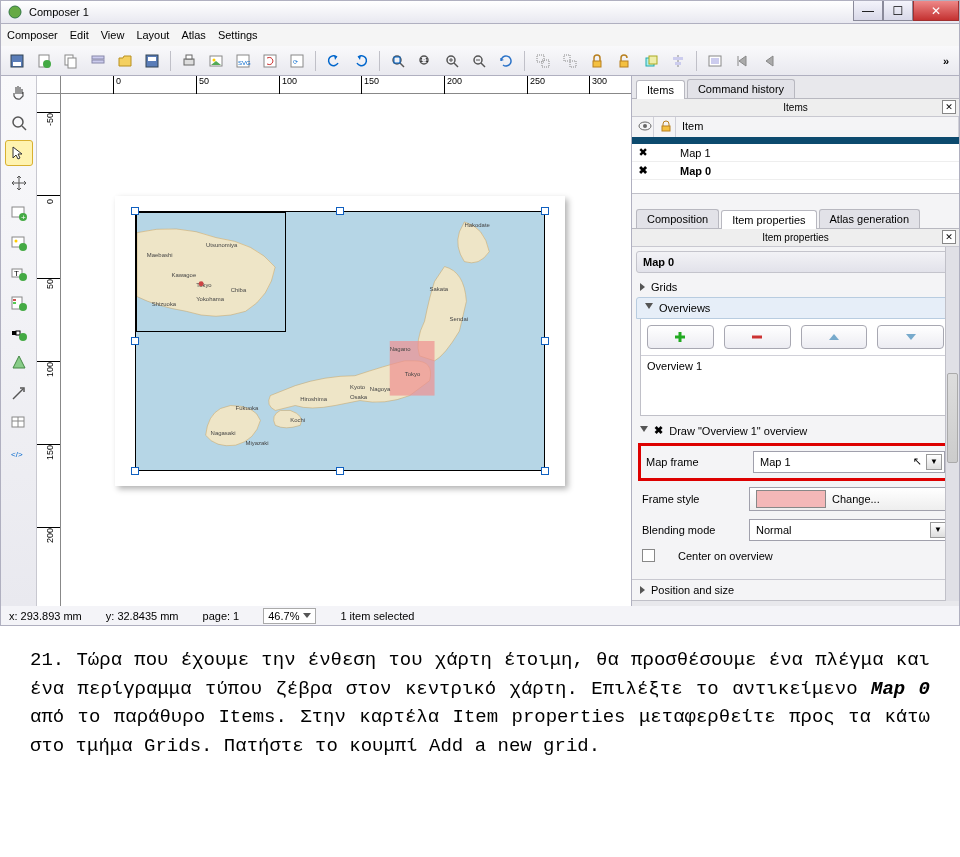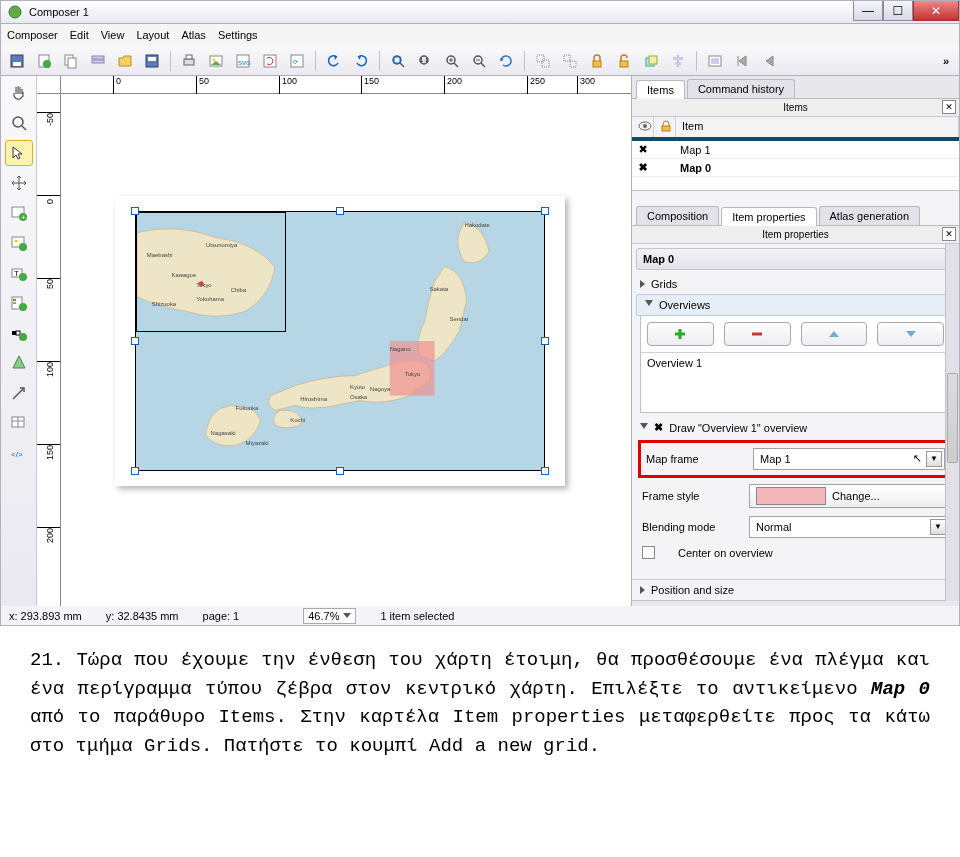--- a/index.html
+++ b/index.html
@@ -46,21 +46,21 @@
 .citylbl { font-size:6px; fill:#444; }
 
 .panels { width:328px; background:#f4f4f6; border-left:1px solid #b0b0c0; display:flex; flex-direction:column; }
 .tabs { display:flex; gap:2px; padding:3px 4px 0 4px; background:#e8e8ec; border-bottom:1px solid #b8b8c0; }
 .tab { padding:3px 10px; border:1px solid #b8b8c0; border-bottom:none; background:#e2e2e8; border-radius:3px 3px 0 0; }
 .tab.active { background:#fff; position:relative; top:1px; }
 
 .panel-hdr { display:flex; align-items:center; justify-content:center; position:relative; background:#eee; border-bottom:1px solid #c8c8d0; height:18px; font-size:10px; }
 .panel-hdr .x { position:absolute; right:3px; top:1px; width:14px; height:14px; border:1px solid #888; background:#fff; font-size:9px; text-align:center; line-height:12px; }
 
-.items-hdr { display:flex; background:#f4f4f6; border-bottom:4px solid #0c4a6e; }
+.items-hdr { display:flex; background:#f4f4f6; border-bottom:7px solid #0c4a6e; }
 .items-hdr .col { padding:3px 6px; border-right:1px solid #d0d0d8; }
 .items-hdr .col.w { width:22px; }
 .item-row { display:flex; align-items:center; height:18px; border-bottom:1px solid #eee; background:#fff; }
 .item-row .c { width:22px; text-align:center; }
 .item-row.sel { background:#fff; font-weight:bold; }
 
 .prop-tabs { display:flex; gap:2px; padding:3px 4px 0 4px; border-bottom:1px solid #b8b8c0; }
 
 .section-title { background:linear-gradient(#f2f2f6,#e2e2ea); border:1px solid #c4c4cc; margin:4px; padding:4px 6px; font-weight:bold; border-radius:3px; }
 .collapsible { display:flex; align-items:center; gap:6px; padding:4px 8px; }
@@ -74,21 +74,21 @@
 
 .form-row { display:flex; align-items:center; gap:17px; padding:4px 10px; font-size:11px; }
 .form-row label { width:90px; }
 .form-row .field { flex:1; height:22px; border:1px solid #a0a0ac; background:#fff; display:flex; align-items:center; padding:0 6px; position:relative; }
 .form-row .field .dd { position:absolute; right:2px; top:2px; width:16px; height:16px; border:1px solid #999; background:linear-gradient(#fff,#ddd); font-size:8px; text-align:center; line-height:14px; }
 .hl-red { border:2px solid #d00 !important; box-shadow:0 0 0 1px #d00 inset; }
 .chk { width:13px; height:13px; border:1px solid #888; background:#fff; display:inline-block; margin-right:6px; }
 .swatch { width:70px; height:18px; background:#f4b8b8; border:1px solid #888; display:inline-block; vertical-align:middle; margin-right:6px; }
 
 .statusbar { height:20px; border:1px solid #b0b0c0; border-top:none; display:flex; align-items:center; gap:24px; padding:0 8px; background:#f4f4f8; font-size:11px; }
-.statusbar .zoom { border:1px solid #aaa; padding:1px 4px; display:flex; gap:4px; align-items:center; background:#fff;margin-left:40px; }
+.statusbar .zoom { border:1px solid #aaa; padding:1px 4px; display:flex; gap:4px; align-items:center; background:#fff; }
 .tri-sm-dn{width:0;height:0;border-left:4px solid transparent;border-right:4px solid transparent;border-top:5px solid #555;display:inline-block}
 
 .instruction { padding: 20px 30px; font-family: "Courier New", monospace; font-size: 19px; line-height: 1.5; text-align: justify; }
 .instruction b { font-family: "Courier New", monospace; }
 </style>
 </head>
 <body>
 
 <div class="titlebar">
   <span class="icon">
@@ -373,21 +373,21 @@
 
   <div class="canvas-area">
     <div class="ruler-corner"></div>
     <div class="ruler-h">
       <div class="tick" style="left:52px"><span>0</span></div>
       <div class="tick" style="left:135px"><span>50</span></div>
       <div class="tick" style="left:218px"><span>100</span></div>
       <div class="tick" style="left:300px"><span>150</span></div>
       <div class="tick" style="left:383px"><span>200</span></div>
       <div class="tick" style="left:466px"><span>250</span></div>
-      <div class="tick" style="left:516px"><span>300</span></div>
+      <div class="tick" style="left:528px"><span>300</span></div>
     </div>
     <div class="ruler-v">
       <div class="tick" style="top:18px"><span>-50</span></div>
       <div class="tick" style="top:101px"><span>0</span></div>
       <div class="tick" style="top:184px"><span>50</span></div>
       <div class="tick" style="top:267px"><span>100</span></div>
       <div class="tick" style="top:350px"><span>150</span></div>
       <div class="tick" style="top:433px"><span>200</span></div>
 
     </div>

